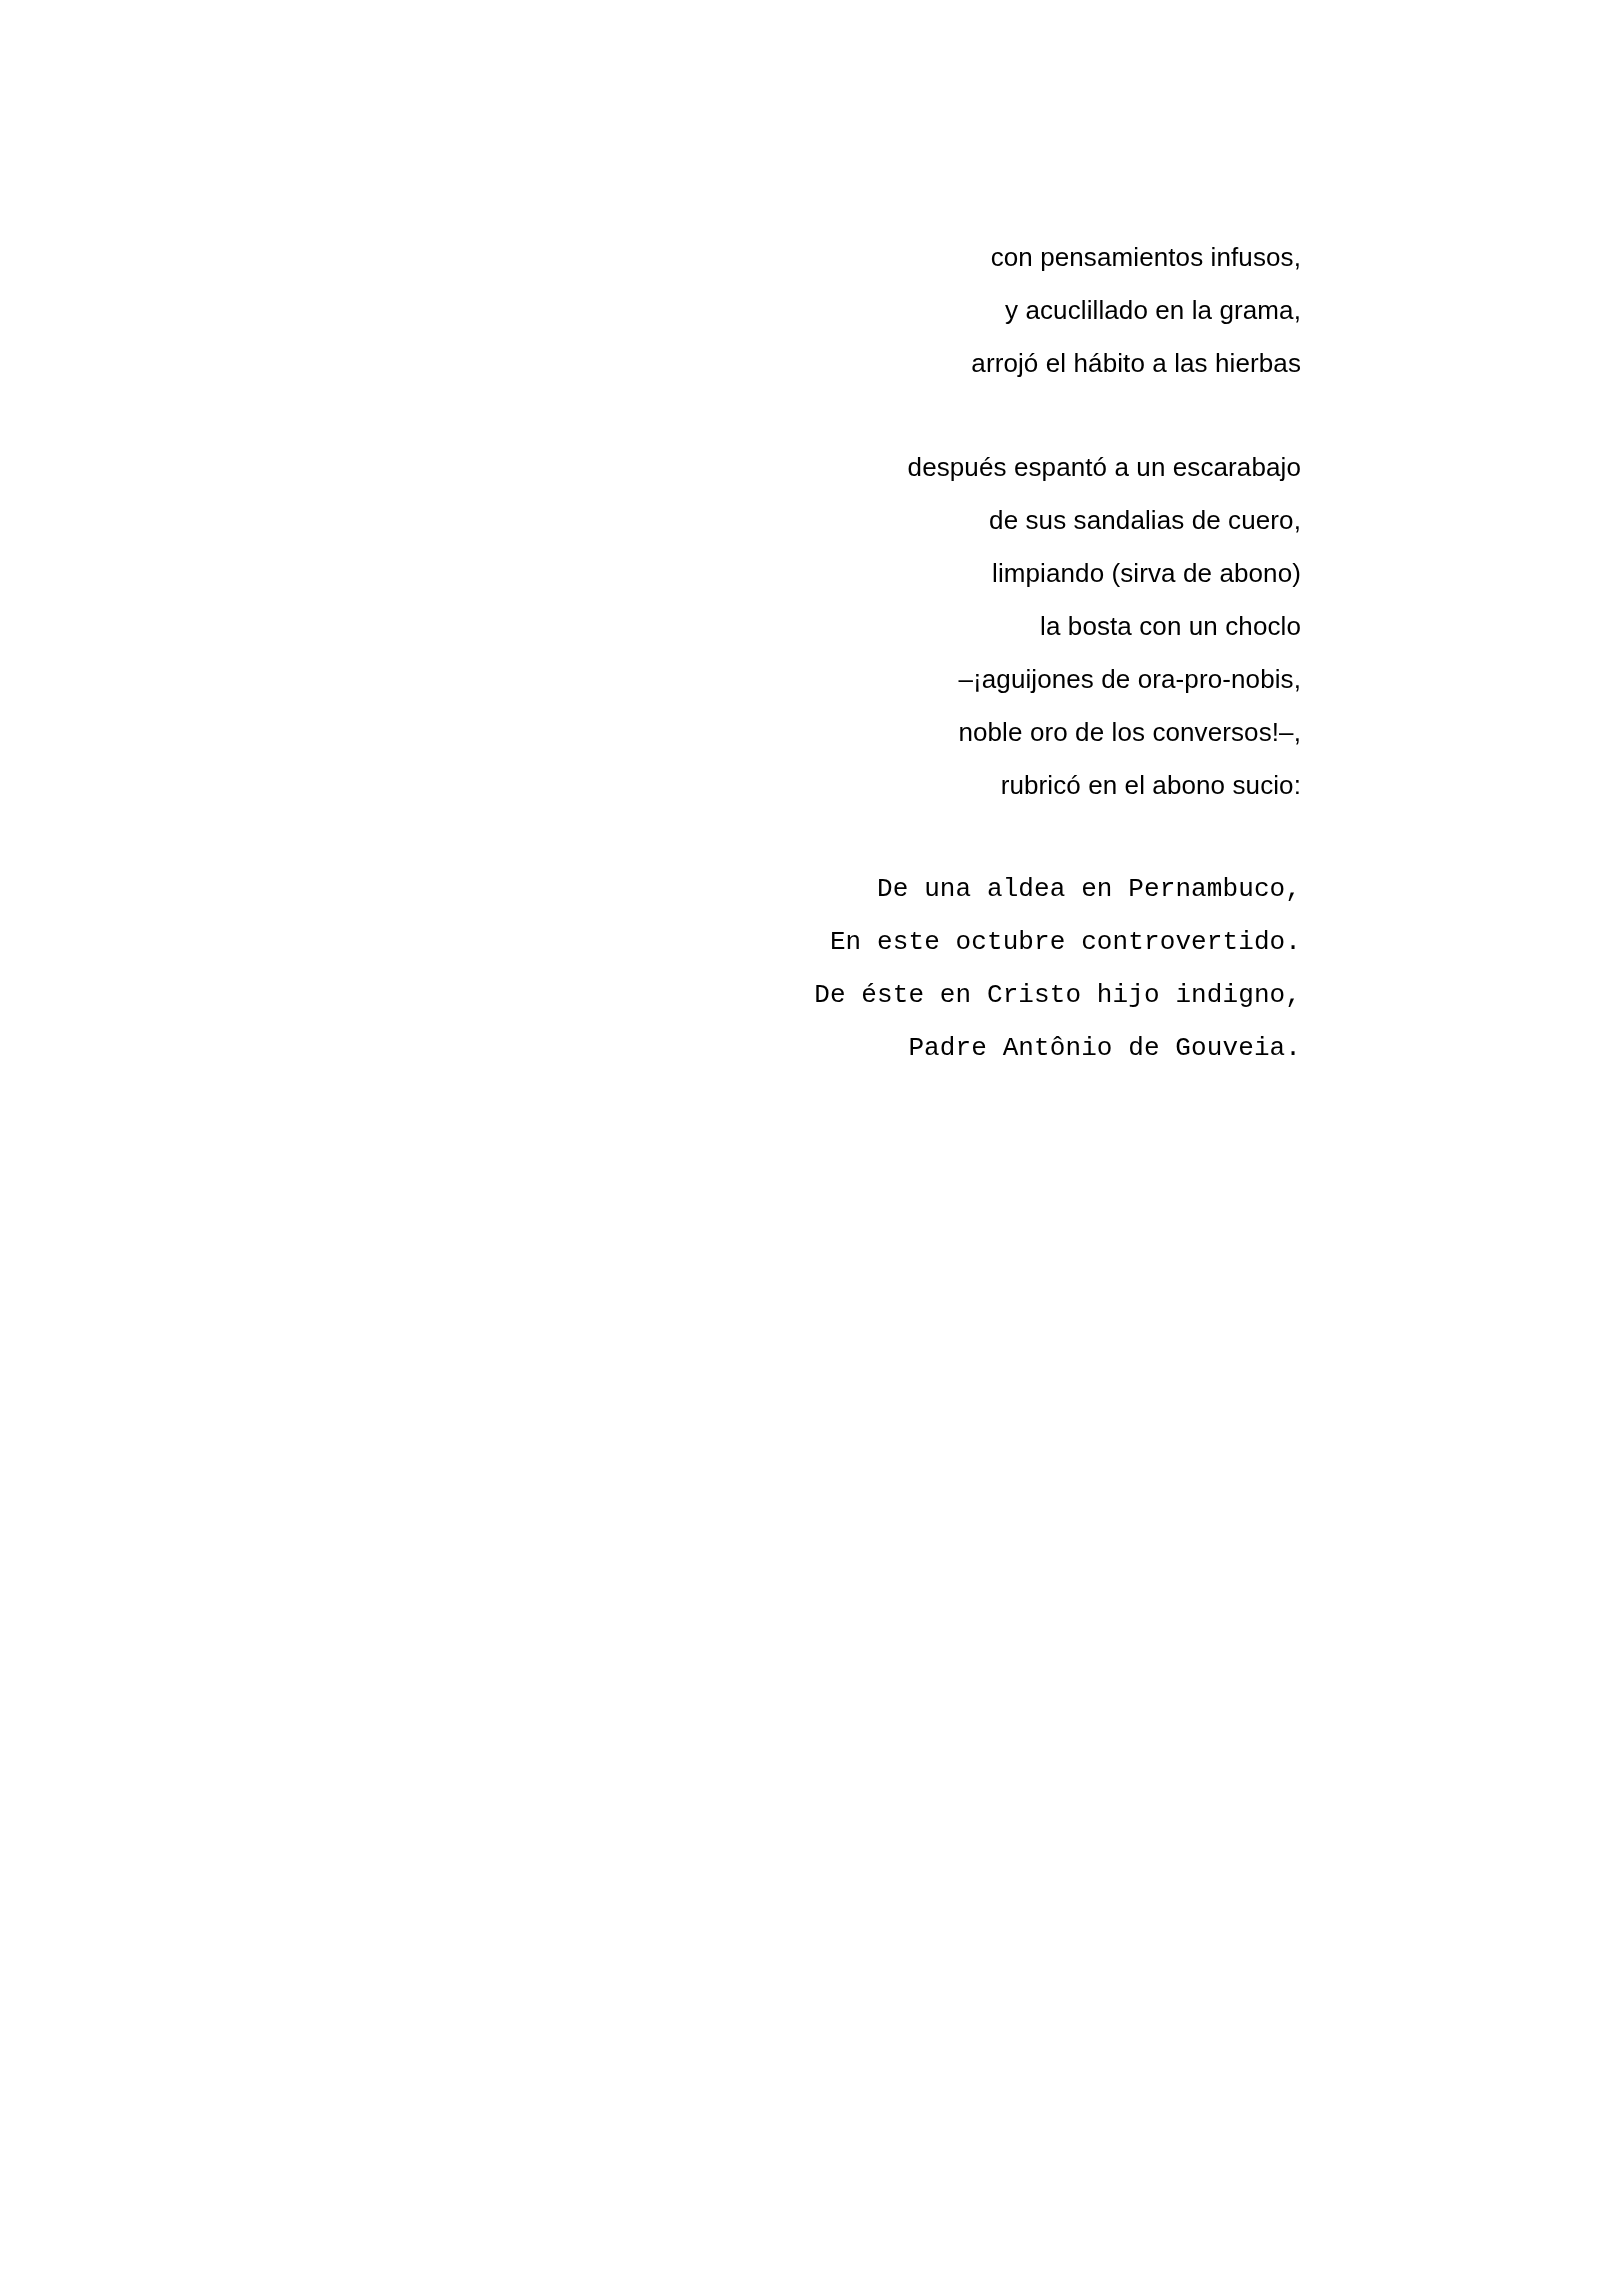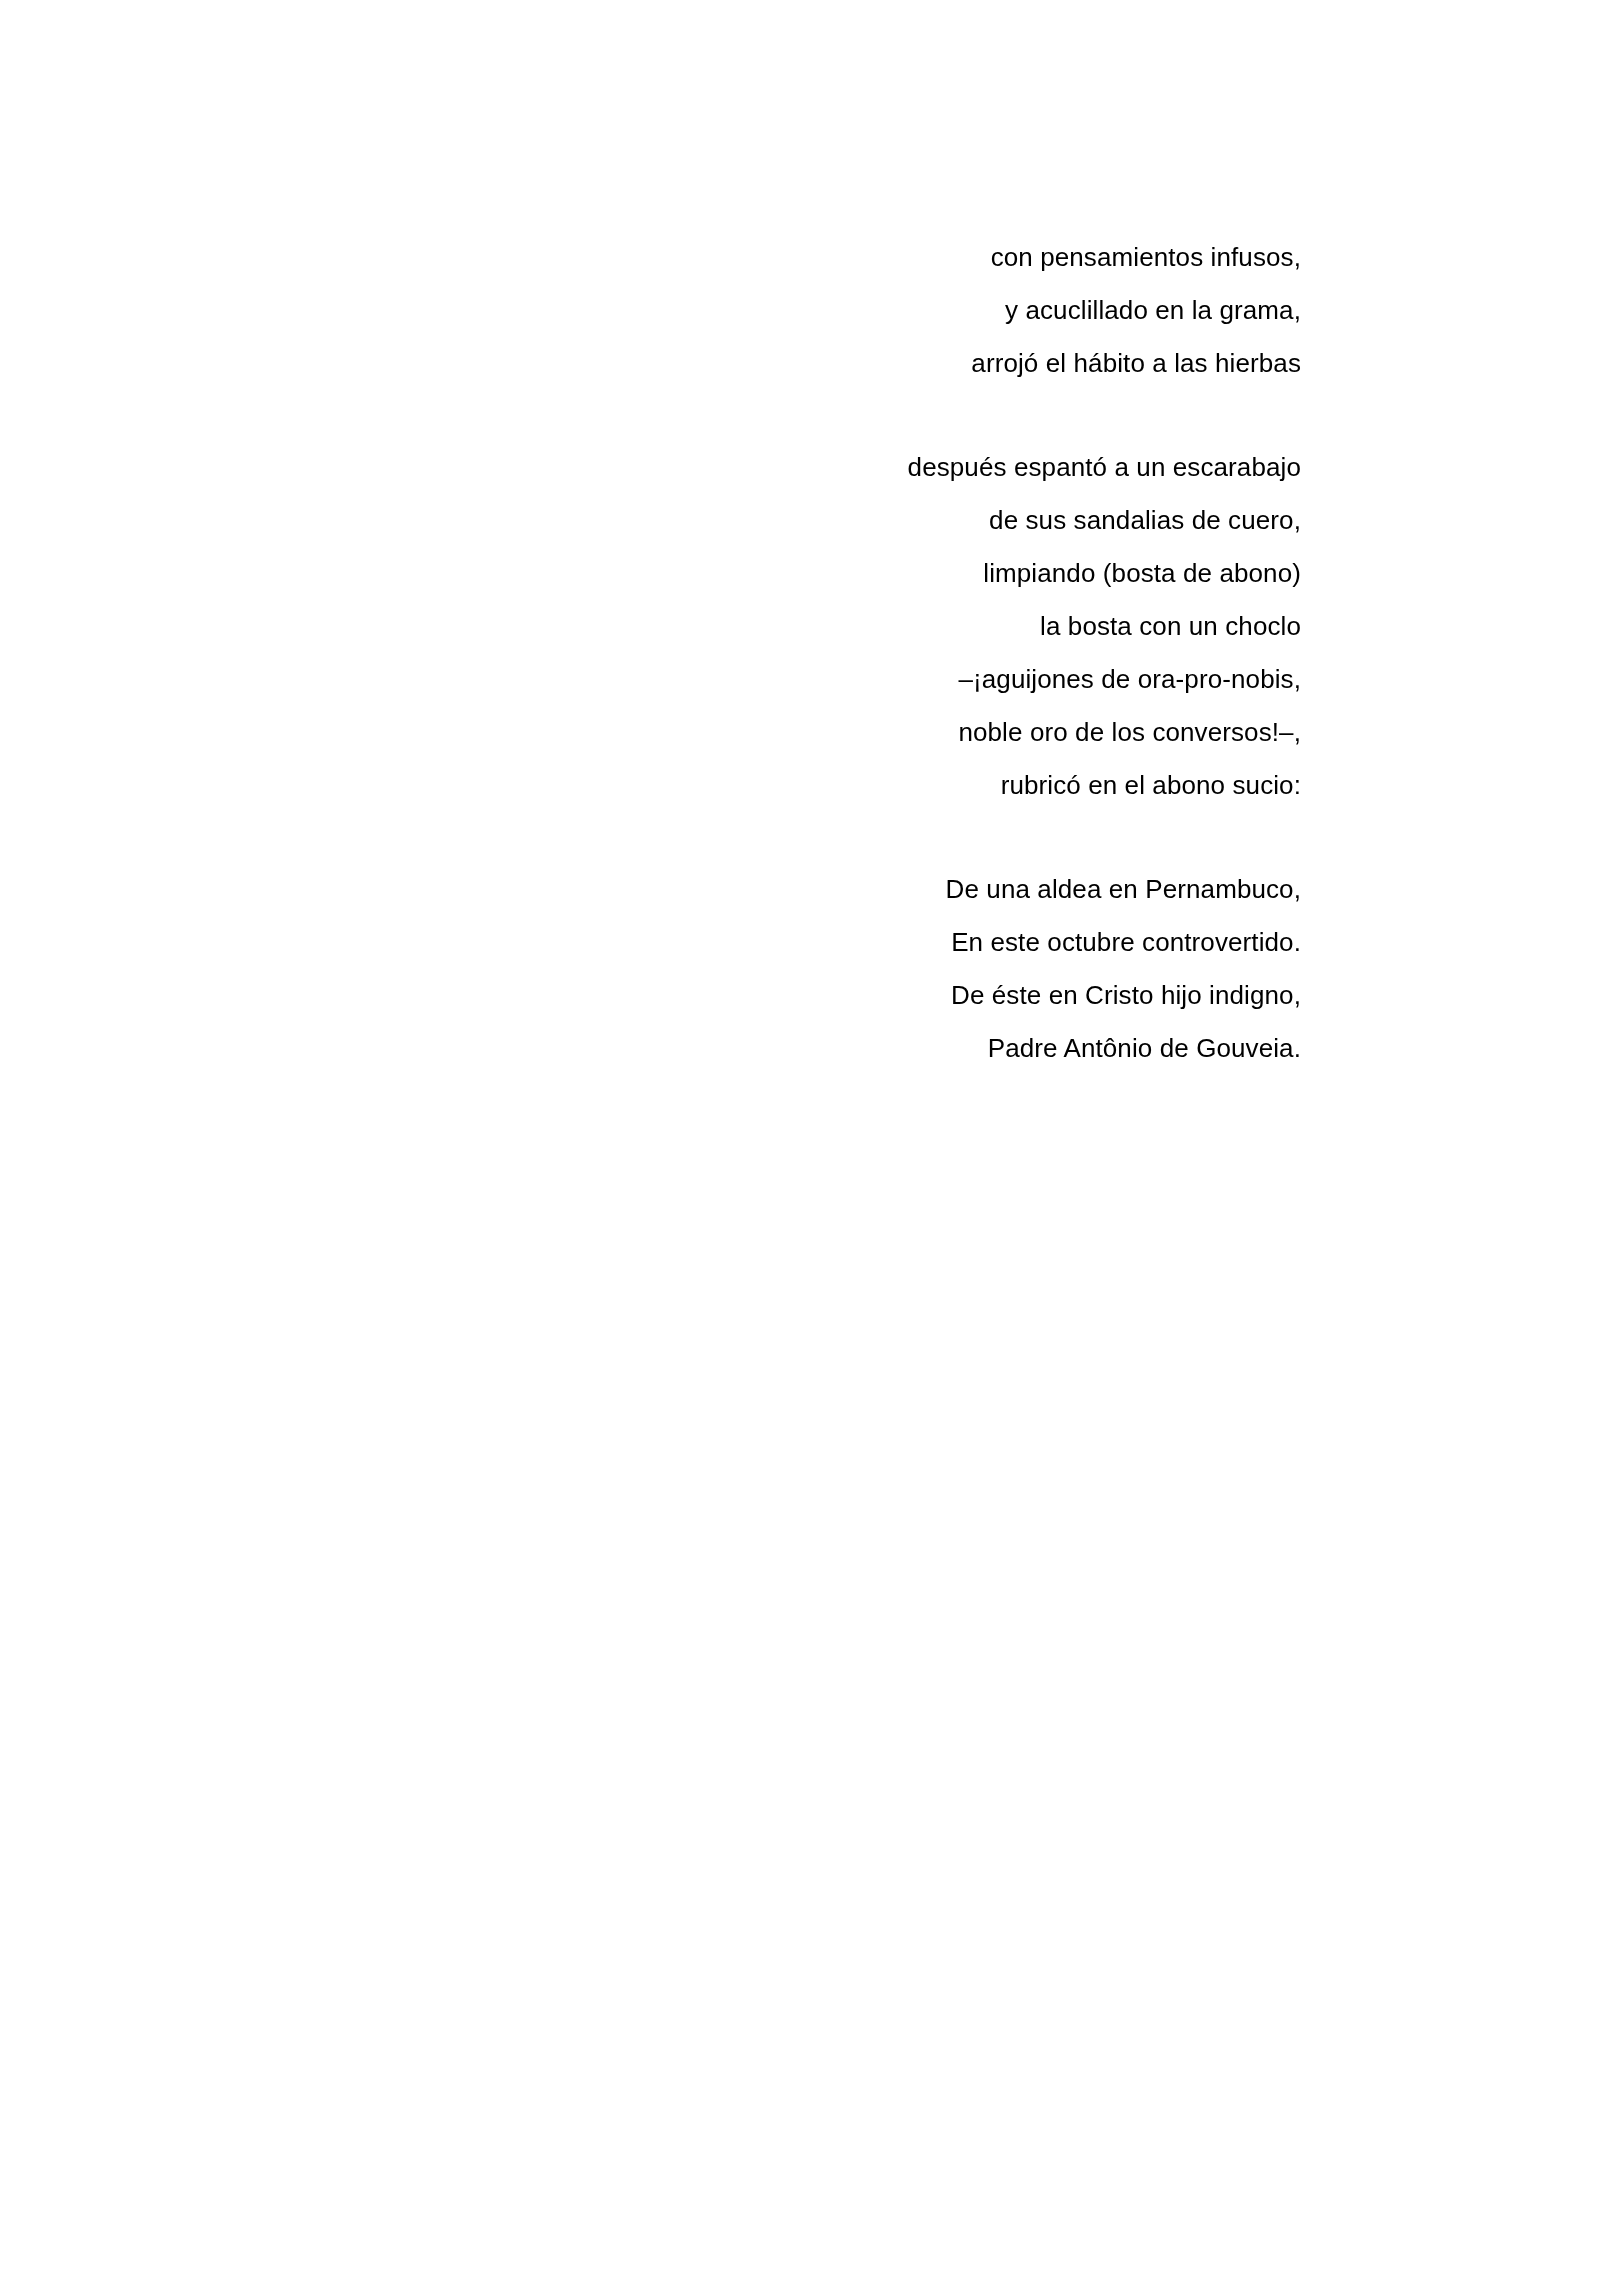--- a/index.html
+++ b/index.html
@@ -26,20 +26,21 @@
     left: 223px;
     top: 231px;
     width: 1078px;
   }
   .stanza {
     margin: 0 0 51px 0;
     text-align: right;
   }
   .stanza:last-child {
     margin-bottom: 0;
+    font-family: Liberation Mono, monospace;
   }
   .line {
     font-size: 26px;
     line-height: 53px;
     white-space: pre;
     letter-spacing: 0.1px;
     color: #000000;
   }
 </style>
 </head>
@@ -50,21 +51,21 @@
 
     <div class="stanza">
       <div class="line">con pensamientos infusos,</div>
       <div class="line">y acuclillado en la grama,</div>
       <div class="line">arrojó el hábito a las hierbas</div>
     </div>
 
     <div class="stanza">
       <div class="line">después espantó a un escarabajo</div>
       <div class="line">de sus sandalias de cuero,</div>
-      <div class="line">limpiando (bosta de abono)</div>
+      <div class="line">limpiando (sirva de abono)</div>
       <div class="line">la bosta con un choclo</div>
       <div class="line">–¡aguijones de ora-pro-nobis,</div>
       <div class="line">noble oro de los conversos!–,</div>
       <div class="line">rubricó en el abono sucio:</div>
     </div>
 
     <div class="stanza">
       <div class="line">De una aldea en Pernambuco,</div>
       <div class="line">En este octubre controvertido.</div>
       <div class="line">De éste en Cristo hijo indigno,</div>

